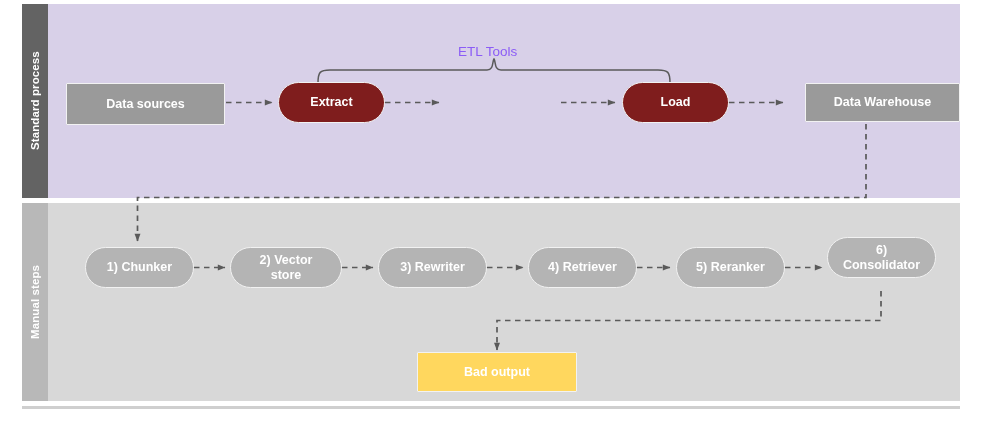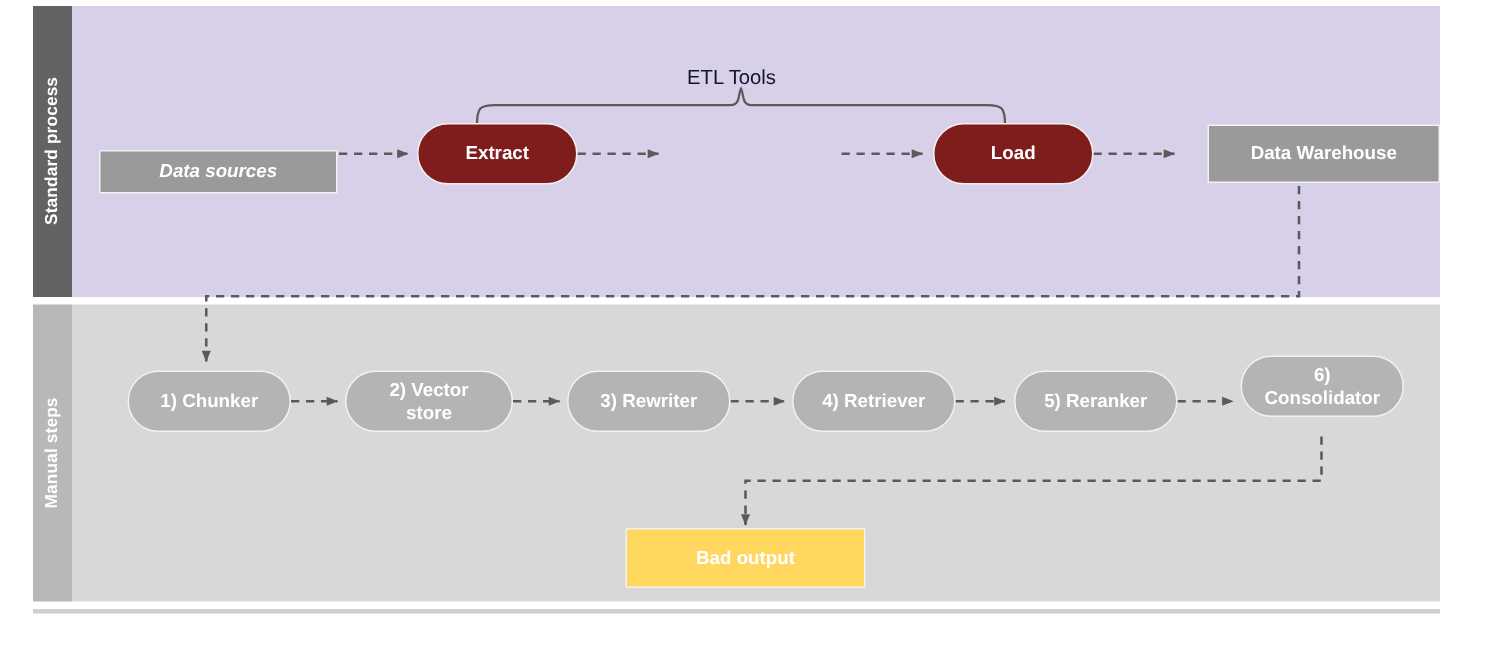--- a/index.html
+++ b/index.html
@@ -86,21 +86,21 @@
 
   
   .svg-layer {
     position: absolute;
     left: 0; top: 0;
     width: 1003px; height: 430px;
     pointer-events: none;
   }
   .brace-label {
     position: absolute;
-    color: #0f172a;
+    color: #8b5cf6;
     font-size: 13.5px;
     font-weight: normal;
     white-space: nowrap;
   }
 </style>
 </head>
 <body>
 
 <div id="canvas">
 
@@ -134,21 +134,21 @@
 
       <path d="M881,291 L881,320.5 L497,320.5 L497,350" marker-end="url(#arrow)"></path>
     </g>
 
     <path d="M318,83 C318,72 320,70 330,70 L487,70 C494,70 492,62 494,59
              C496,62 494,70 501,70 L658,70 C668,70 670,72 670,83" stroke="#5a5a5a" stroke-width="1.5" fill="none"></path>
   </svg>
 
   <div class="brace-label" style="left:458px; top:44px;">ETL Tools</div>
 
-  <div class="node rect" style="left:66px; top:100px; width:159px; height:29px;font-style:italic;">Data sources</div>
+  <div class="node rect" style="left:66px; top:83px; width:159px; height:42px;">Data sources</div>
 
   <div class="node pill-pink" style="left:278px; top:82px; width:107px; height:41px;">Extract</div>
 
 
   <div class="node pill-pink" style="left:622px; top:82px; width:107px; height:41px;">Load</div>
 
   <div class="node rect" style="left:789px; top:83px; width:155px; height:39px;margin-left:16px;">Data Warehouse</div>
 
   <div class="node pill-gray" style="left:85px; top:247px; width:109px; height:41px;">1) Chunker</div>
 

